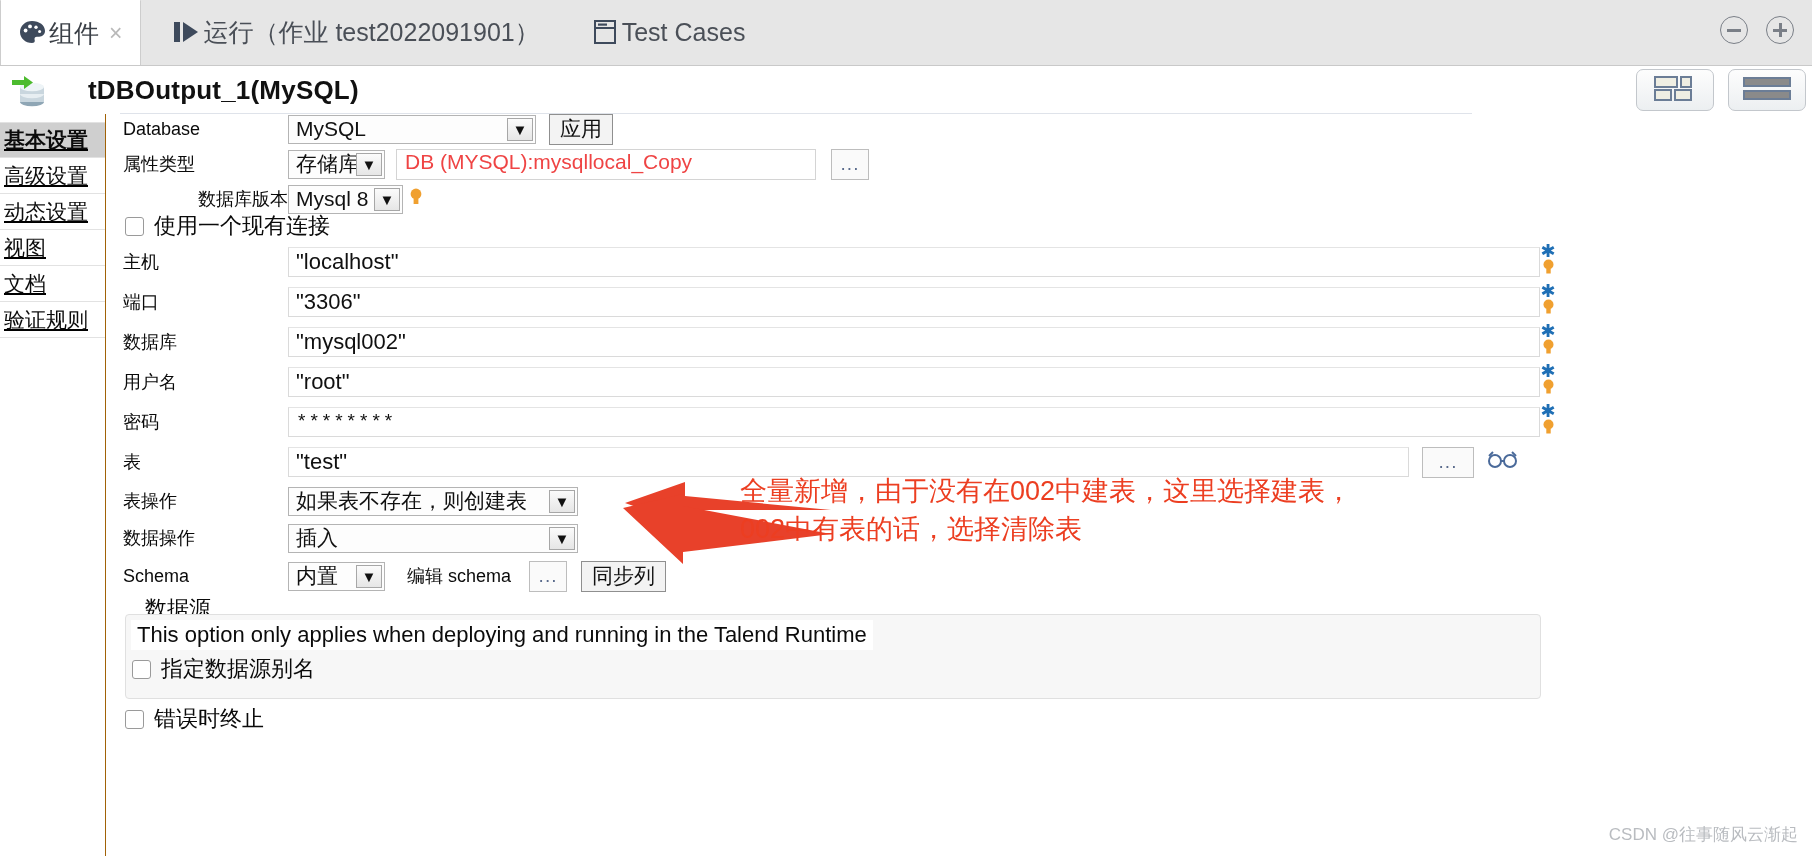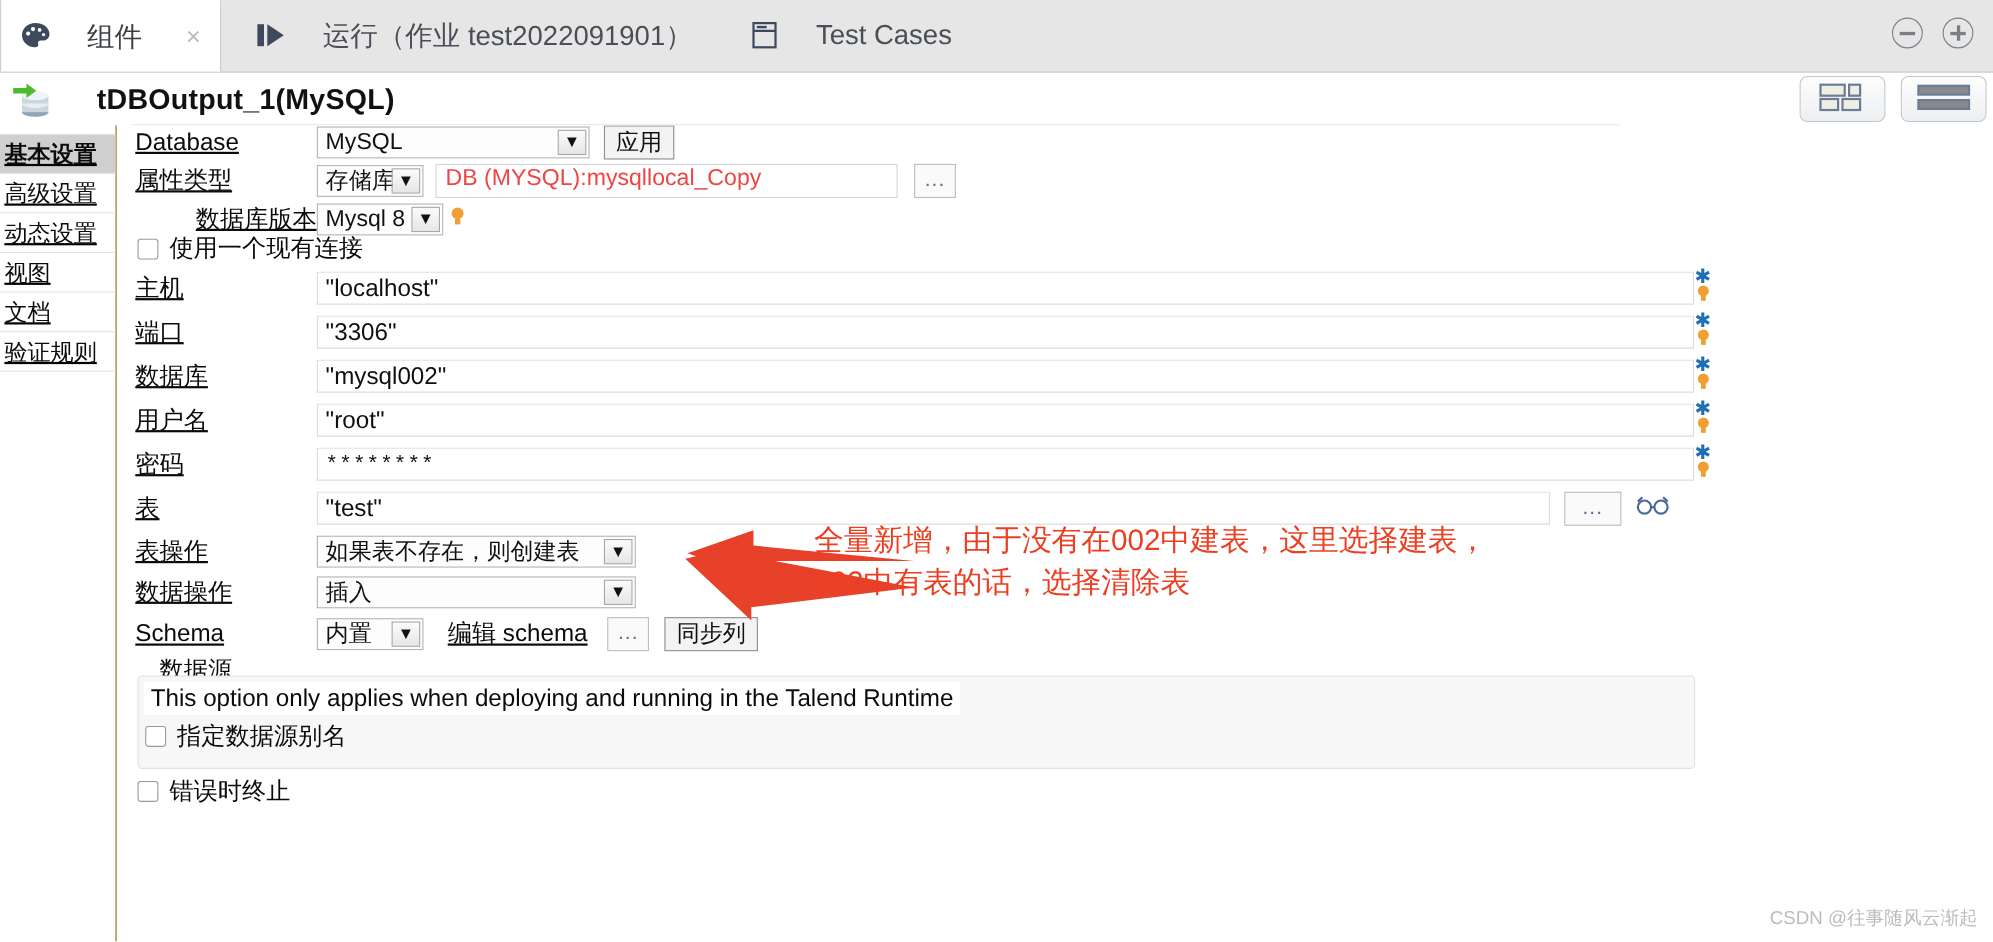--- a/index.html
+++ b/index.html
@@ -12,21 +12,21 @@
   #root { position: relative; width: 1812px; height: 856px; }
 
   
   .tabbar {
     position: absolute; left: 0; top: 0; width: 1812px; height: 66px;
     background: #e6e6e6;
     border-bottom: 1px solid #c9c9c9;
     display: flex; align-items: flex-end;
   }
   .tab {
-    display: flex; align-items: center; gap: 30px;
+    display: flex; align-items: center; gap: 0;
     height: 66px; padding: 0 18px 0 18px;
     font-size: 25px; color: #4a4f57;
   }
   .tab.active {
     background: #ffffff;
     border-left: 1px solid #cdcdcd;
     border-right: 1px solid #cdcdcd;
     border-top: 2px solid #ffffff;
     height: 66px;
     color: #3a3f46;
@@ -90,21 +90,21 @@
   }
   .side-item.first { border-top: 1px solid #e2e2e2; }
   .side-item.sel { background: #cfcfcf; font-weight: bold; }
 
   
   .main {
     position: absolute; left: 107px; top: 114px; right: 0; bottom: 0;
     background: #ffffff; overflow: hidden;
   }
   .row { position: absolute; display: flex; align-items: center; }
-  .lbl { font-size: 22px; color: #0a0a0a; white-space: nowrap; text-decoration: underline; }
+  .lbl { font-size: 18px; color: #0a0a0a; white-space: nowrap; }
 
   .combo {
     height: 29px; border: 1px solid #b4b4b4; background: #fdfdfd;
     display: flex; align-items: center; position: relative;
     font-size: 21px; color: #111;
   }
   .combo .ctext { padding-left: 7px; white-space: nowrap; overflow: hidden; }
   .combo .carrow {
     position: absolute; right: 2px; top: 2px; bottom: 2px; width: 26px;
     background: linear-gradient(#fbfbfb,#e6e6e6);

